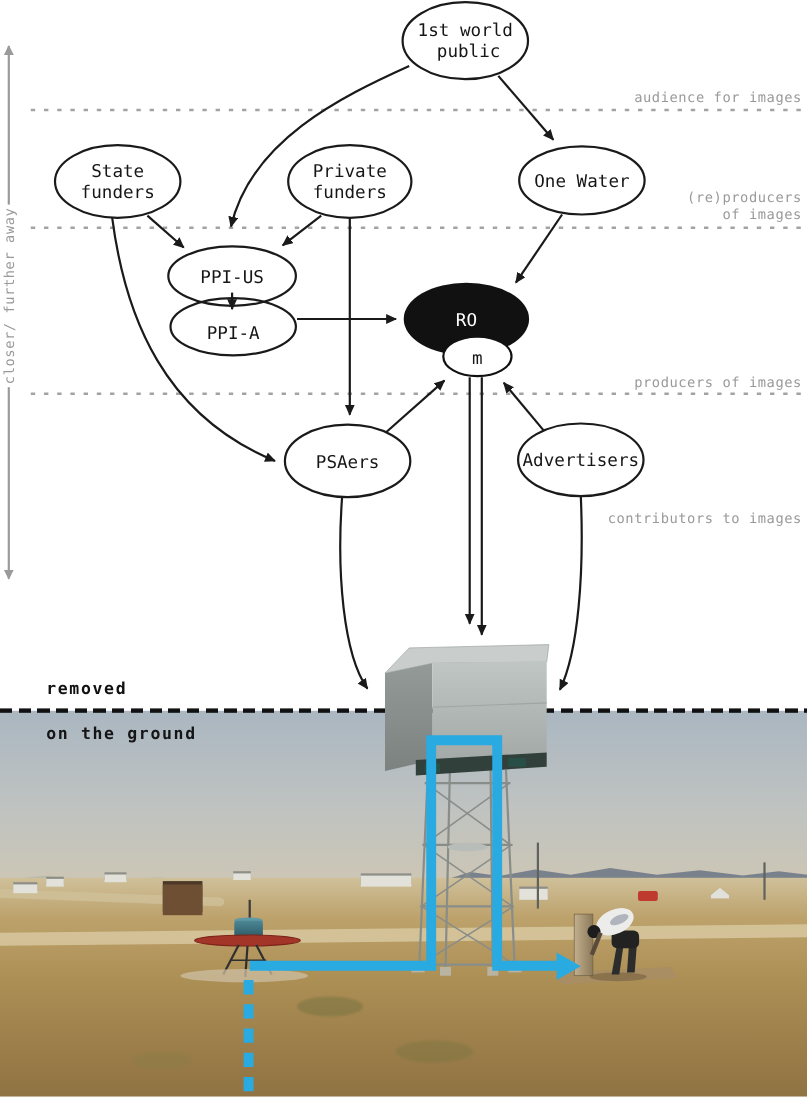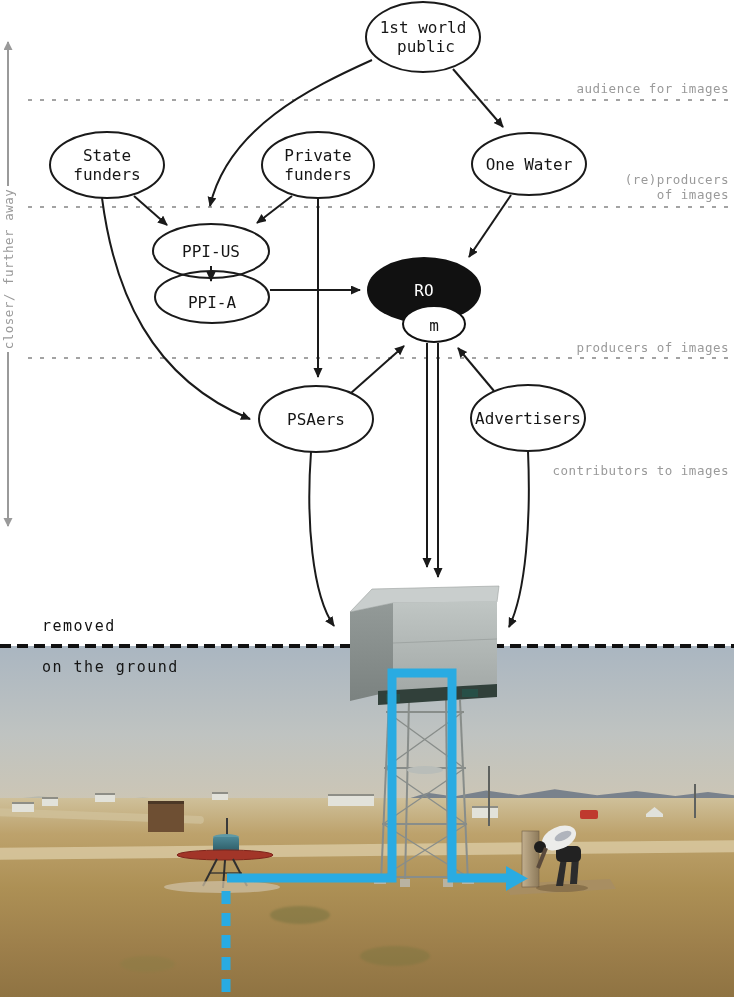--- a/index.html
+++ b/index.html
@@ -34,23 +34,23 @@
        background-size:130px 90px;background-repeat:repeat;}
   .tuft{position:absolute;border-radius:50%;filter:blur(1px);}
   .house{position:absolute;background:#e2e2da;box-shadow:0 -2px 0 #8e8e86;}
   .shed{position:absolute;background:#6e4f33;box-shadow:0 -3px 0 #4c3826;}
   .car{position:absolute;background:#bf3a2e;border-radius:2px;}
   .tent{position:absolute;background:#e0e1db;clip-path:polygon(50% 0,100% 70%,100% 100%,0 100%,0 70%);}
   .pole{position:absolute;background:#5f625f;}
   .divider{position:absolute;left:0;top:644px;width:734px;height:4px;z-index:3;
        background:repeating-linear-gradient(90deg,#111 0 11px,transparent 11px 17px);}
   .txt-removed{position:absolute;left:42px;top:617px;z-index:5;color:#111;
-       font-size:15px;font-weight:400;letter-spacing:1.5px;}
+       font-size:15px;font-weight:700;letter-spacing:1.5px;}
   .txt-ground{position:absolute;left:42px;top:658px;z-index:5;color:#151515;
-       font-size:15px;font-weight:400;letter-spacing:1.5px;}
+       font-size:15px;font-weight:700;letter-spacing:1.5px;}
   text{font-family:"DejaVu Sans Mono","Liberation Mono",monospace;}
   .node-label{font-size:16px;fill:#161616;}
   .layer-label{font-size:12.5px;fill:#9a9a9a;letter-spacing:.5px;}
 </style>
 </head>
 <body>
 
 <div class="stage">
 
   <div class="photo">

